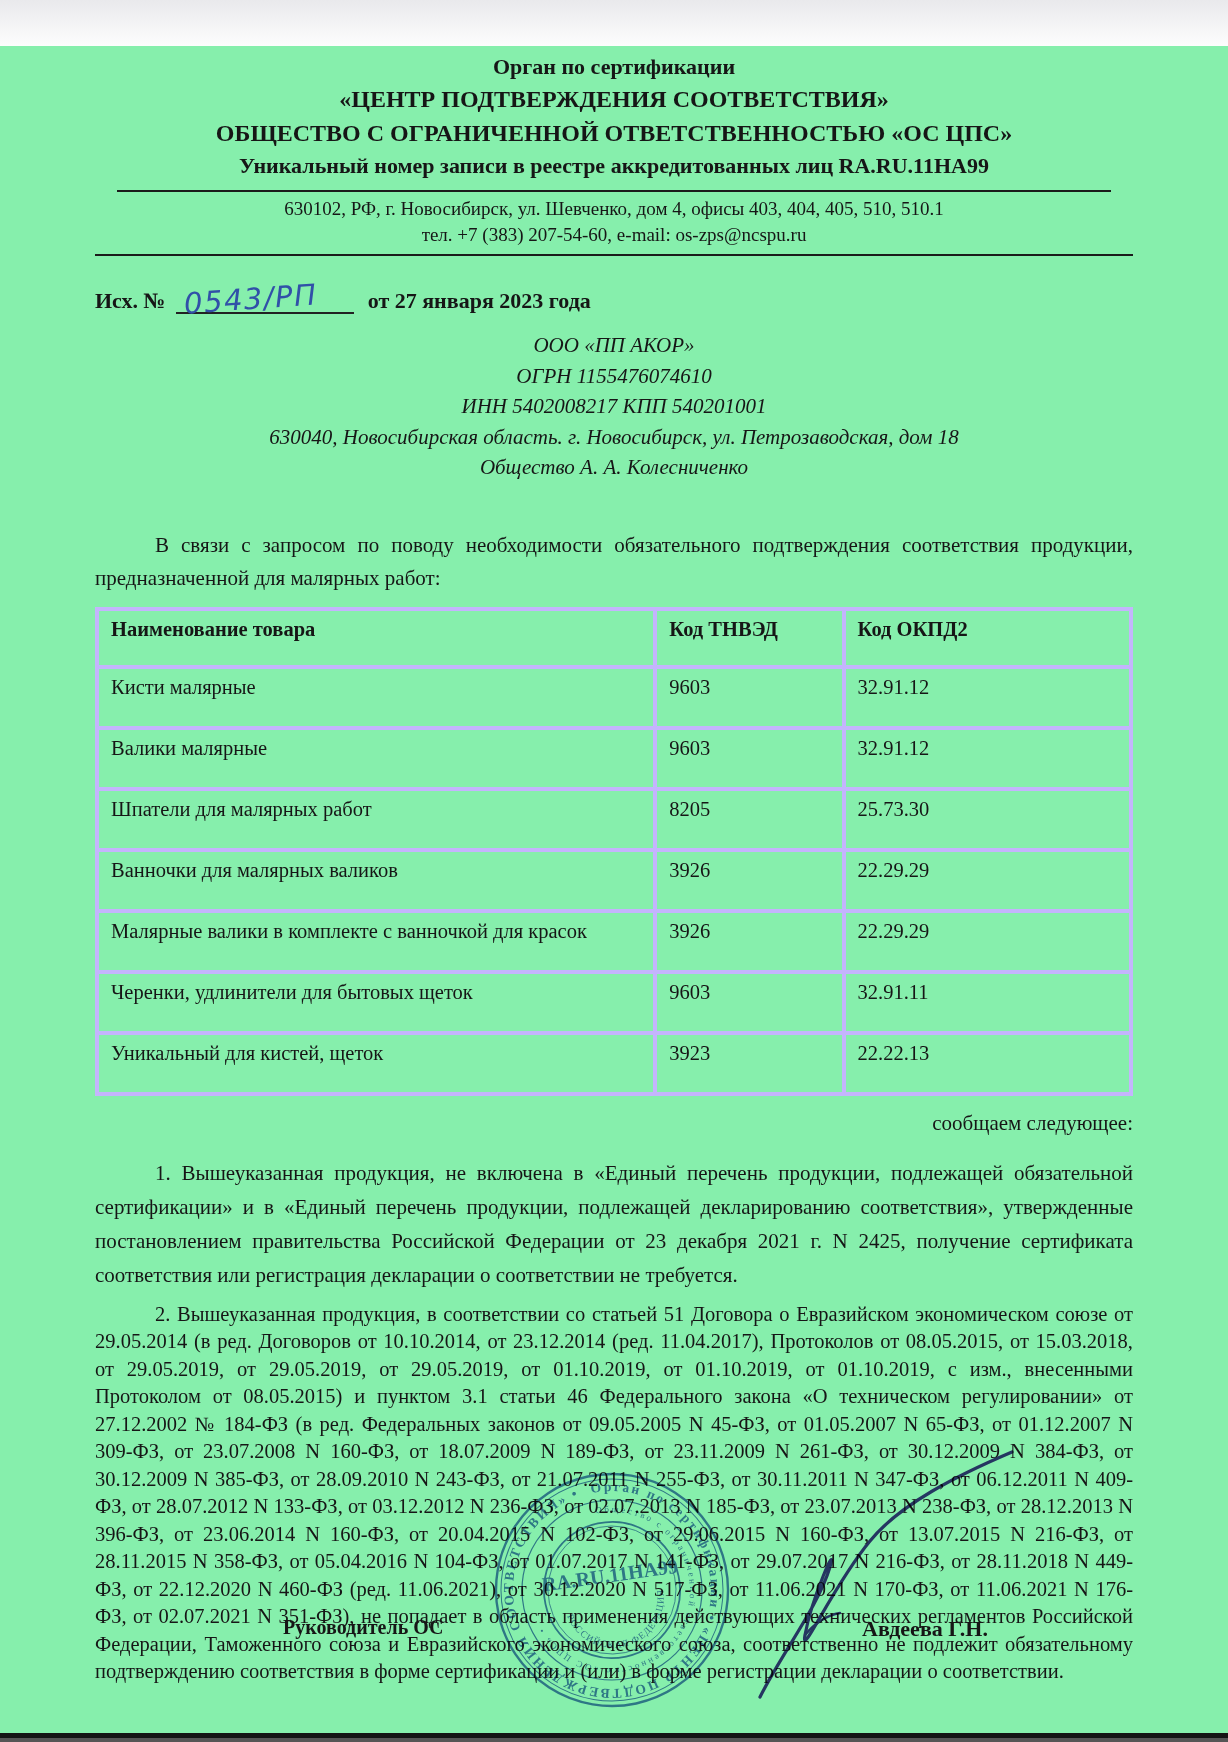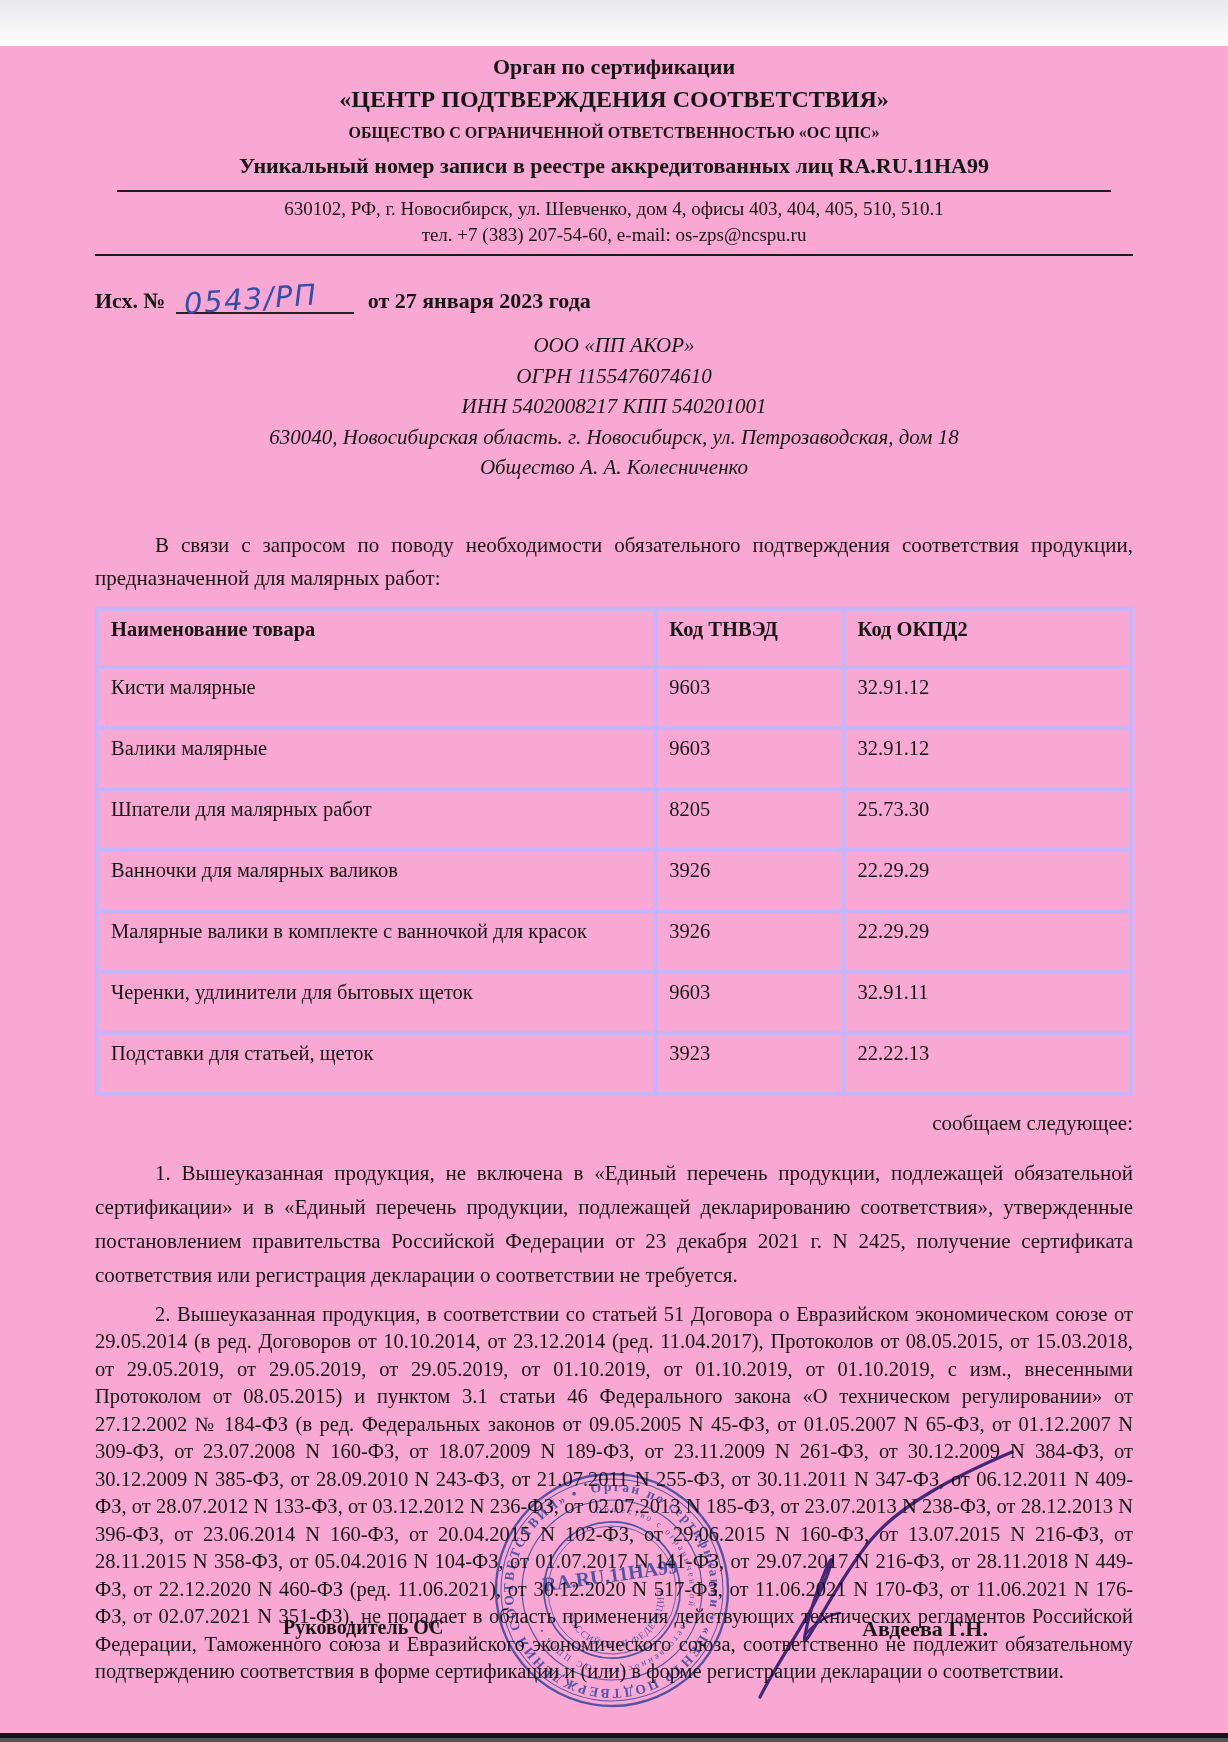--- a/index.html
+++ b/index.html
@@ -1,30 +1,30 @@
 <!DOCTYPE html>
 <html lang="ru"><head>
 <meta charset="utf-8">
 <style>
   * { margin:0; padding:0; box-sizing:border-box; }
   html,body { background:#9a9a9a; }
   .page{
     position:relative; width:1228px; height:1742px; margin:0 auto;
-    background:#f9a8d4; overflow:hidden; color:#161616;
+    background:#86efac; overflow:hidden; color:#161616;
     font-family:"Liberation Serif","DejaVu Serif",serif;
   }
   .scan-top{ position:absolute; top:0; left:0; right:0; height:46px;
     background:linear-gradient(#e9e9ec, #fdfdfd); }
   .content{ position:relative; padding:52px 95px 0 95px; }
 
   
   .hdr{ text-align:center; font-weight:bold; }
   .hdr .h1{ font-size:22px; line-height:30px; }
   .hdr .h2{ font-size:24px; line-height:34px; }
-  .hdr .h3{ font-size:16px; line-height:34px; }
+  .hdr .h3{ font-size:24px; line-height:34px; }
   .hdr .h4{ font-size:22px; line-height:32px; }
   .rule1{ border:none; border-top:2.5px solid #1b1b1b; margin:8px 22px 4px 22px; }
   .rule2{ border:none; border-top:2.5px solid #1b1b1b; margin:6px 0 0 0; }
   .addr{ text-align:center; font-size:19px; line-height:26px; }
 
   
   .ref-row{ margin-top:24px; height:46px; font-size:22px; font-weight:bold; white-space:nowrap; }
   .ref-label{ display:inline-block;text-align:right; }
   .ref-underline{
     display:inline-block; width:178px; margin:0 14px 0 10px;
@@ -142,21 +142,21 @@
           <td>Малярные валики в комплекте с ванночкой для красок</td>
           <td>3926</td>
           <td>22.29.29</td>
         </tr>
         <tr>
           <td>Черенки, удлинители для бытовых щеток</td>
           <td>9603</td>
           <td>32.91.11</td>
         </tr>
         <tr>
-          <td>Подставки для статьей, щеток</td>
+          <td>Уникальный для кистей, щеток</td>
           <td>3923</td>
           <td>22.22.13</td>
         </tr>
       </tbody>
     </table>
 
     <div class="notice">сообщаем следующее:</div>
 
     <p class="para p1">1. Вышеуказанная продукция, не включена в «Единый перечень продукции, подлежащей обязательной сертификации» и в «Единый перечень продукции, подлежащей декларированию соответствия», утвержденные постановлением правительства Российской Федерации от 23 декабря 2021 г. N 2425, получение сертификата соответствия или регистрация декларации о соответствии не требуется.</p>
     <p class="para p2">2. Вышеуказанная продукция, в соответствии со статьей 51 Договора о Евразийском экономическом союзе от 29.05.2014 (в ред. Договоров от 10.10.2014, от 23.12.2014 (ред. 11.04.2017), Протоколов от 08.05.2015, от 15.03.2018, от 29.05.2019, от 29.05.2019, от 29.05.2019, от 01.10.2019, от 01.10.2019, от 01.10.2019, с изм., внесенными Протоколом от 08.05.2015) и пунктом 3.1 статьи 46 Федерального закона «О техническом регулировании» от 27.12.2002 № 184-ФЗ (в ред. Федеральных законов от 09.05.2005 N 45-ФЗ, от 01.05.2007 N 65-ФЗ, от 01.12.2007 N 309-ФЗ, от 23.07.2008 N 160-ФЗ, от 18.07.2009 N 189-ФЗ, от 23.11.2009 N 261-ФЗ, от 30.12.2009 N 384-ФЗ, от 30.12.2009 N 385-ФЗ, от 28.09.2010 N 243-ФЗ, от 21.07.2011 N 255-ФЗ, от 30.11.2011 N 347-ФЗ, от 06.12.2011 N 409-ФЗ, от 28.07.2012 N 133-ФЗ, от 03.12.2012 N 236-ФЗ, от 02.07.2013 N 185-ФЗ, от 23.07.2013 N 238-ФЗ, от 28.12.2013 N 396-ФЗ, от 23.06.2014 N 160-ФЗ, от 20.04.2015 N 102-ФЗ, от 29.06.2015 N 160-ФЗ, от 13.07.2015 N 216-ФЗ, от 28.11.2015 N 358-ФЗ, от 05.04.2016 N 104-ФЗ, от 01.07.2017 N 141-ФЗ, от 29.07.2017 N 216-ФЗ, от 28.11.2018 N 449-ФЗ, от 22.12.2020 N 460-ФЗ (ред. 11.06.2021), от 30.12.2020 N 517-ФЗ, от 11.06.2021 N 170-ФЗ, от 11.06.2021 N 176-ФЗ, от 02.07.2021 N 351-ФЗ), не попадает в область применения действующих технических регламентов Российской Федерации, Таможенного союза и Евразийского экономического союза, соответственно не подлежит обязательному подтверждению соответствия в форме сертификации и (или) в форме регистрации декларации о соответствии.</p>

